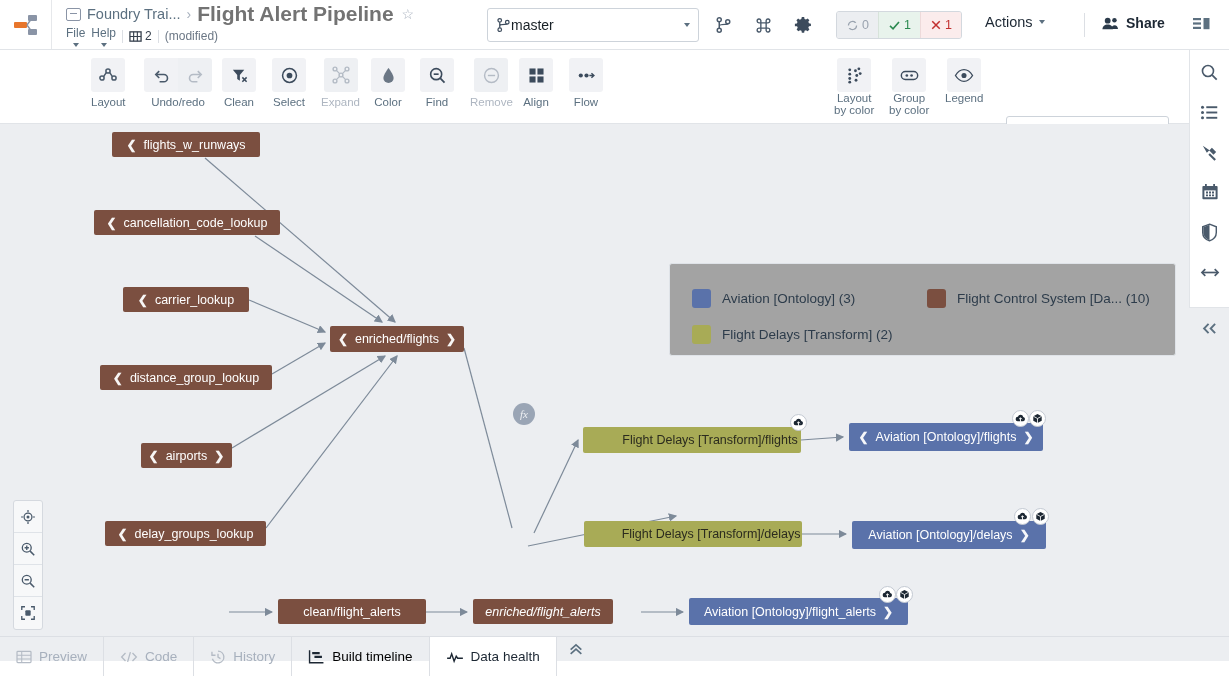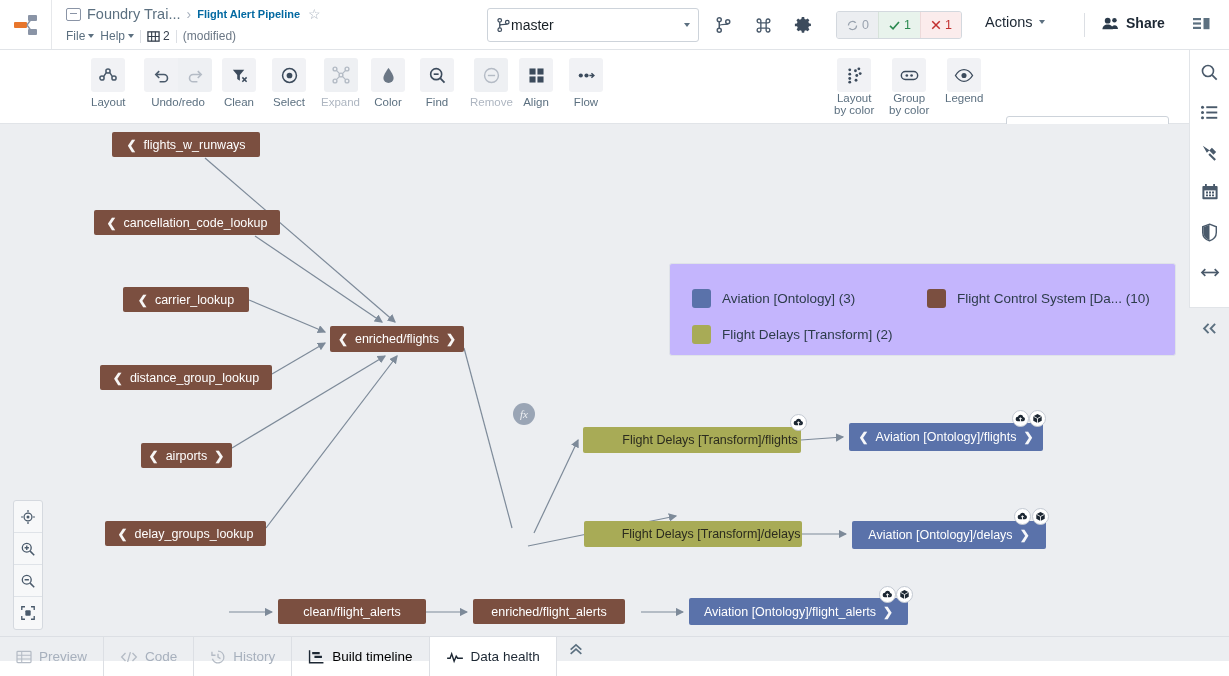--- a/index.html
+++ b/index.html
@@ -25,24 +25,24 @@
   .crumb-line1 { display: flex; align-items: center; gap: 6px; height: 22px; }
   .crumb-icon {
     width: 15px; height: 13px; border: 1.6px solid #8a94a6; border-radius: 2px;
     display: inline-block; position: relative;
   }
   .crumb-icon::after {
     content: ""; position: absolute; left: 2.5px; top: 4.2px; width: 7px; height: 1.6px; background: #8a94a6;
   }
   .crumb-parent { font-size: 14.5px; color: #5c7080; }
   .crumb-sep { font-size: 14px; color: #a7b0bd; }
-  .crumb-title { font-size: 11px; font-weight: bold; color: #0369a1; }
+  .crumb-title { font-size: 21px; font-weight: bold; color: #737373; }
   .star { font-size: 14px; color: #a7b0bd; margin-left: 2px; }
   .crumb-line2 { display: flex; align-items: center; gap: 6px; height: 20px; margin-top: 1px; }
-  .menu-item { font-size: 12px; color: #5c7080; display: flex; align-items: center; gap: 3px; }
+  .menu-item { font-size: 12px; color: #5c7080; display: flex; align-items: center; gap: 3px; flex-direction: column; }
   .caret-d { width: 0; height: 0; border-left: 3.5px solid transparent; border-right: 3.5px solid transparent; border-top: 4px solid #5c7080; display: inline-block; }
   .vline { width: 1px; height: 13px; background: #dcdfe4; }
   .branch-count { display: flex; align-items: center; gap: 3px; font-size: 12px; color: #36404d; }
   .modified { font-size: 12px; color: #6b7785; }
 
   .branch-select {
     position: absolute; left: 487px; top: 8px; width: 212px; height: 34px;
     border: 1px solid #cdd3da; border-radius: 3px; background: #fff;
     display: flex; align-items: center; padding: 0 8px; gap: 0;
   }
@@ -114,21 +114,21 @@
   }
   .badge {
     position: absolute; width: 17px; height: 17px; border-radius: 50%;
     background: #fff; border: 1px solid #c3c9d2;
     display: flex; align-items: center; justify-content: center;
   }
 
   
   .legend {
     position: absolute; left: 669px; top: 139px; width: 507px; height: 93px;
-    background: #c4b5fd; border: 1px solid #dfe3e8; border-radius: 3px;
+    background: #a3a3a3; border: 1px solid #dfe3e8; border-radius: 3px;
     padding: 16px 22px;
   }
   .legend-row { display: flex; height: 36px; align-items: center; }
   .legend-item { display: flex; align-items: center; gap: 11px; }
   .legend-sw { width: 19px; height: 19px; border-radius: 3px; }
   .legend-txt { font-size: 13.5px; color: #2d3c4b; }
 
   
   .zoomctl {
     position: absolute; left: 13px; top: 376px; width: 30px;
@@ -601,21 +601,21 @@
     <div class="badge" style="left:1032px;top:384px;">
       <svg width="11" height="11" viewBox="0 0 12 12">
           <path d="M6 1 L10.6 3.5 V8.5 L6 11 L1.4 8.5 V3.5 Z" fill="#1c2733"></path>
           <path d="M1.4 3.5 L6 6 L10.6 3.5 M6 6 V11" stroke="#fff" stroke-width=".9" fill="none"></path>
         </svg>
     </div>
 
     <div class="node node-dataset" style="left:278px;top:475px;width:148px;height:25px;">
       <span>clean/flight_alerts</span>
     </div>
-    <div class="node node-dataset" style="left:473px;top:475px;width:152px;height:25px;">
+    <div class="node node-dataset" style="left:473px;top:475px;width:140px;height:25px;font-style:italic;">
       <span>enriched/flight_alerts</span>
     </div>
     <div class="node node-ontology" style="left:689px;top:474px;width:219px;height:27px;">
       <span>Aviation [Ontology]/flight_alerts</span>
       <span class="chev r">❯</span>
     </div>
     <div class="badge" style="left:879px;top:462px;">
       <svg width="11" height="11" viewBox="0 0 12 12">
           <path d="M3 9a2.4 2.4 0 0 1 .2-4.8A3 3 0 0 1 9 4.3 2.4 2.4 0 0 1 9 9z" fill="#1c2733"></path>
           <path d="M6 9.6V5.4 M4.4 6.8 L6 5.2 L7.6 6.8" stroke="#fff" stroke-width="1" fill="none"></path>

